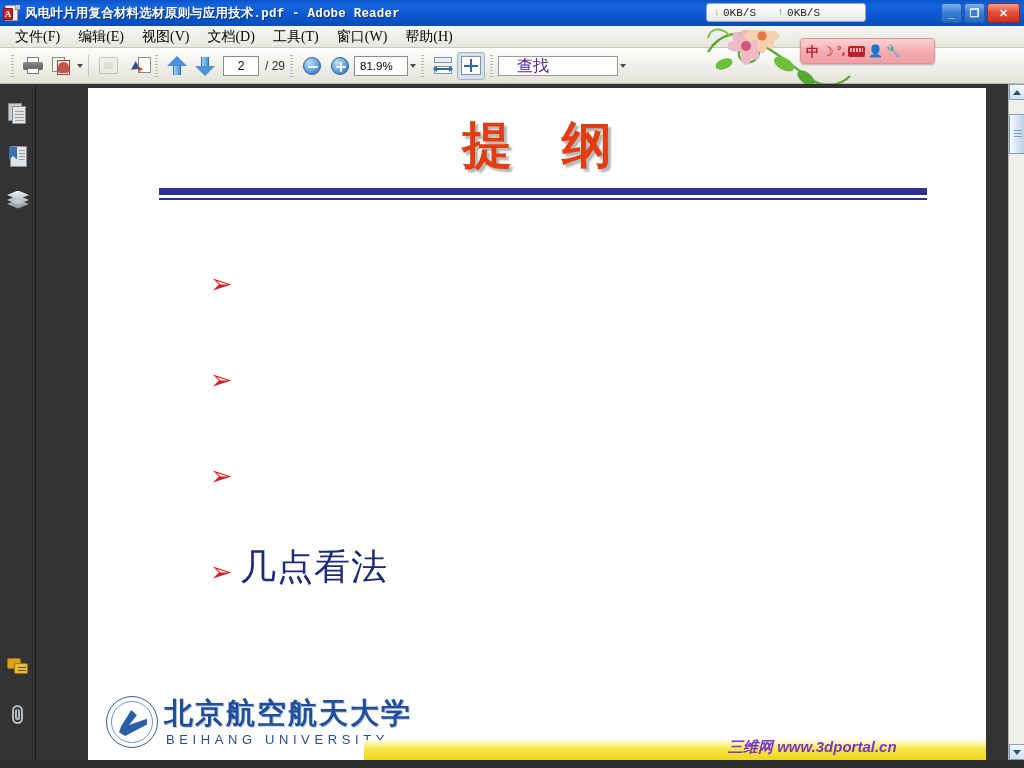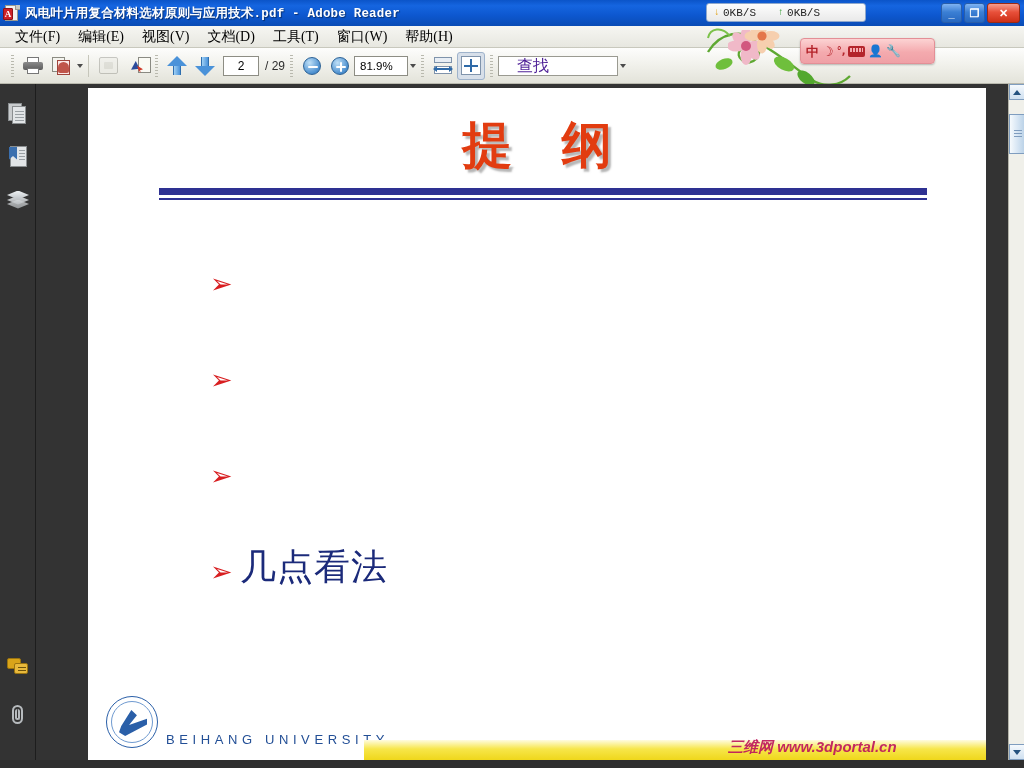--- a/index.html
+++ b/index.html
@@ -293,21 +293,21 @@
   .lab-name {
     position: absolute; left: 340px; top: 612px; font-size: 25px; font-weight: bold;
     color: #1a1a1a; font-family: "DejaVu Serif", serif; letter-spacing: 2px;
     white-space: nowrap;
   }
   .yellow-band {
     position: absolute; left: 276px; top: 652px; width: 622px; height: 20px;
     background: linear-gradient(to bottom,#fffce0 0%,#f7e64a 45%,#efd71b 100%);
   }
   .watermark {
-    position: absolute; left: 640px; top: 650px; font-size: 15px; color: #be185d;
+    position: absolute; left: 640px; top: 650px; font-size: 15px; color: #6d28d9;
     font-style: italic; font-weight: bold; white-space: nowrap;
     font-family: "Liberation Sans", sans-serif; opacity: .92;
   }
 
   
   .vscroll {
     position: absolute; right: 0; top: 84px; width: 16px; height: 676px;
     background: #f0f0ea; border-left: 1px solid #b5b5aa;
   }
   .sb-btn {
@@ -558,20 +558,21 @@
       <div class="bullet-row">
         <span class="bullet-mark">➢</span>
         <span class="bullet-text">几点看法</span>
       </div>
     </div>
 
     <div class="footer-logo">
       <div class="seal">
         <div class="seal-mark"></div>
       </div>
+      <div class="cn-name">北京航空航天大学</div>
       <div class="en-name">BEIHANG UNIVERSITY</div>
     </div>
 
     <div class="yellow-band"></div>
     <div class="watermark">三维网 www.3dportal.cn</div>
 
   </div>
 </div>
 
 <div class="vscroll">

